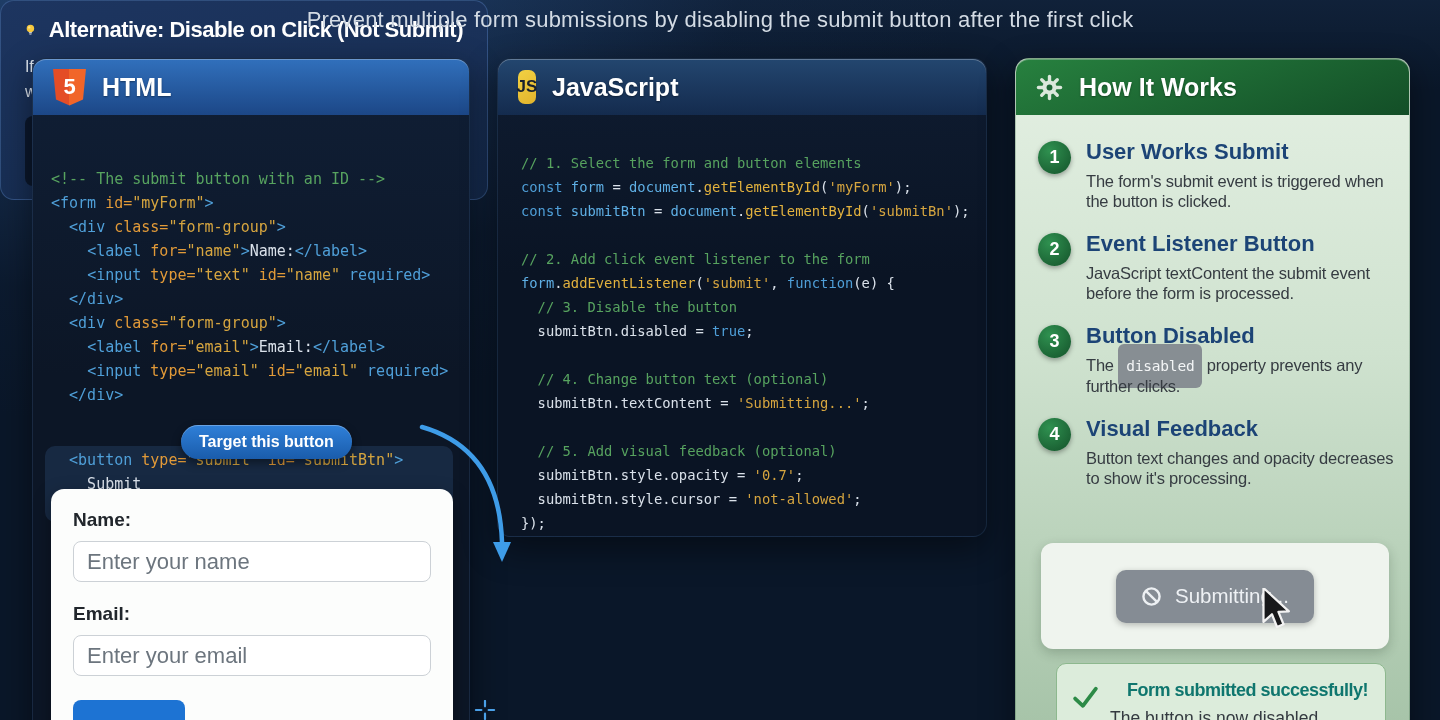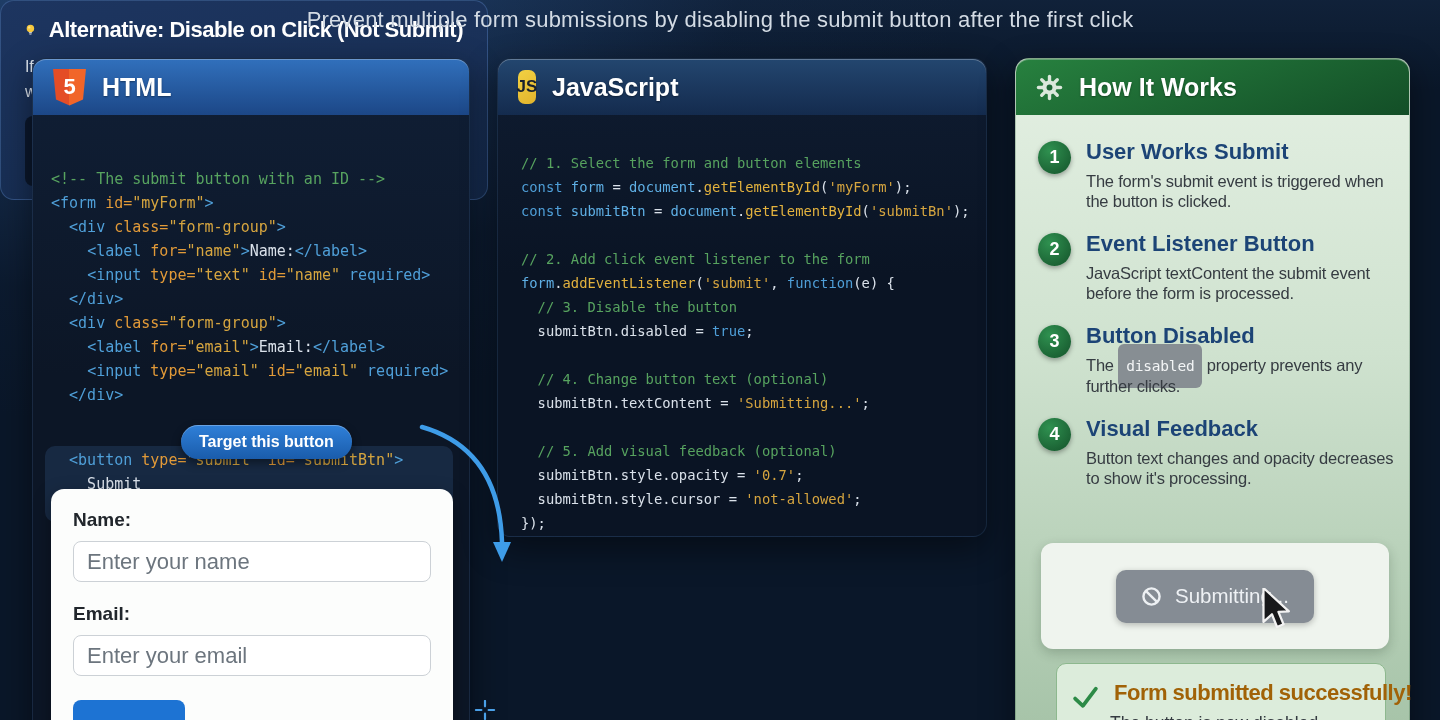--- a/index.html
+++ b/index.html
@@ -97,22 +97,22 @@
   .demo-card{position:absolute;left:25px;top:484px;width:348px;height:106px;
     background:#eff4ee;border-radius:12px;box-shadow:0 4px 12px rgba(20,40,25,.22);
     display:flex;align-items:center;justify-content:center;}
   .demo-btn{width:198px;height:53px;background:#858c94;border:none;border-radius:10px;
     display:flex;align-items:center;justify-content:center;gap:13px;
     color:#eef1f4;font-size:20.5px;box-shadow:0 2px 6px rgba(0,0,0,.25);
     font-family:inherit;}
   .success-box{position:absolute;left:40px;top:604px;width:330px;height:120px;
     background:#dcecdb;border:1.5px solid #8db88e;border-radius:10px;
     padding:14px 12px 14px 15px;display:flex;gap:11px;box-sizing:border-box;}
-  .s-title{font-size:22px;font-weight:bold;letter-spacing:-.5px;color:#a16207;
-    margin:2px 4px 7px;white-space:nowrap;}
+  .s-title{font-size:18px;font-weight:bold;letter-spacing:-.5px;color:#0f766e;
+    margin:2px 17px 7px;white-space:nowrap;}
   .s-sub{font-size:17.5px;color:#343a40;}
 
   
   .flow-arrow{position:absolute;left:402px;top:412px;}
   .mouse-cursor{position:absolute;left:1262px;top:588px;}
   .click-spark{position:absolute;left:474px;top:700px;}
 </style>
 </head>
 <body>
 

